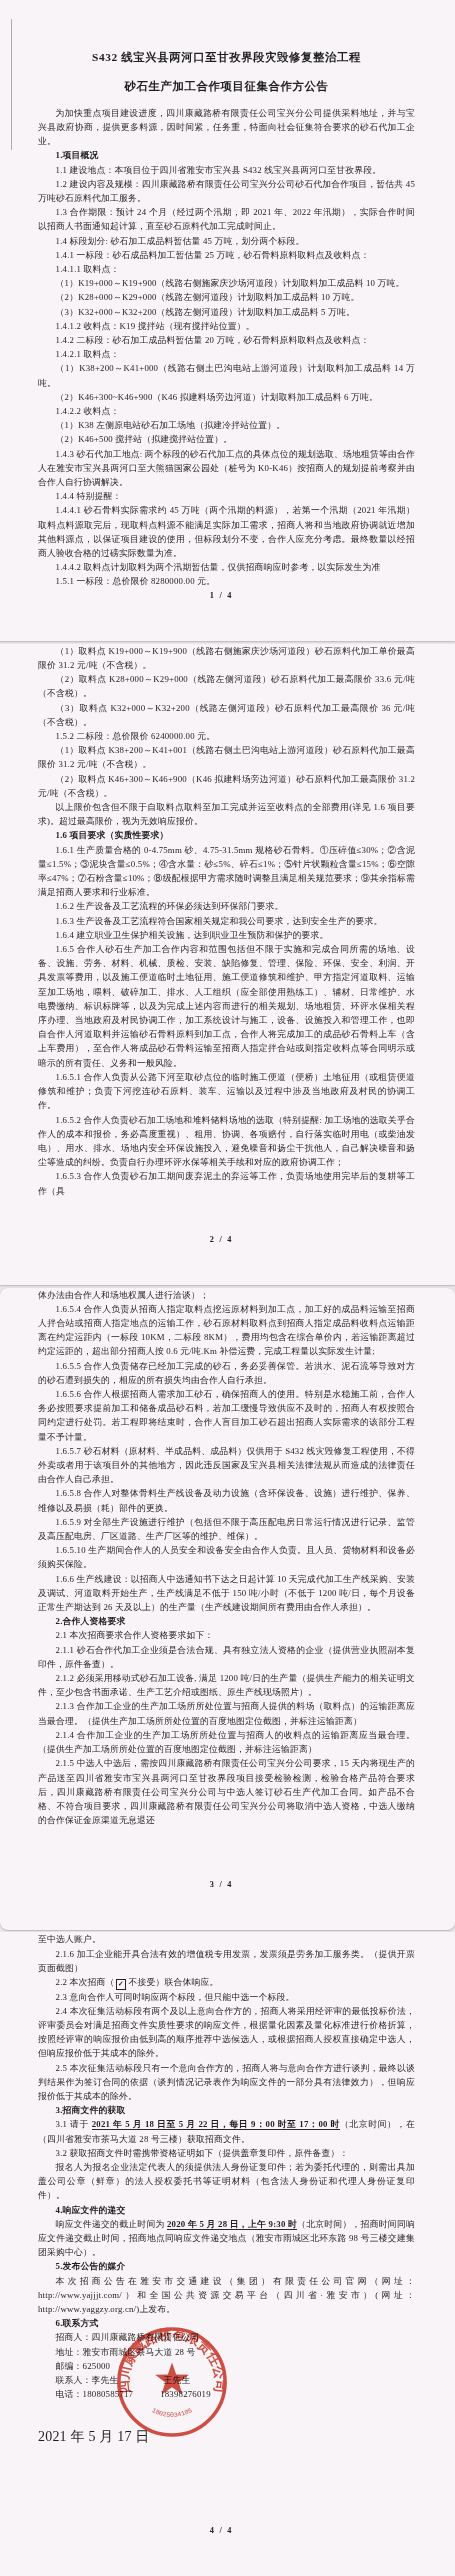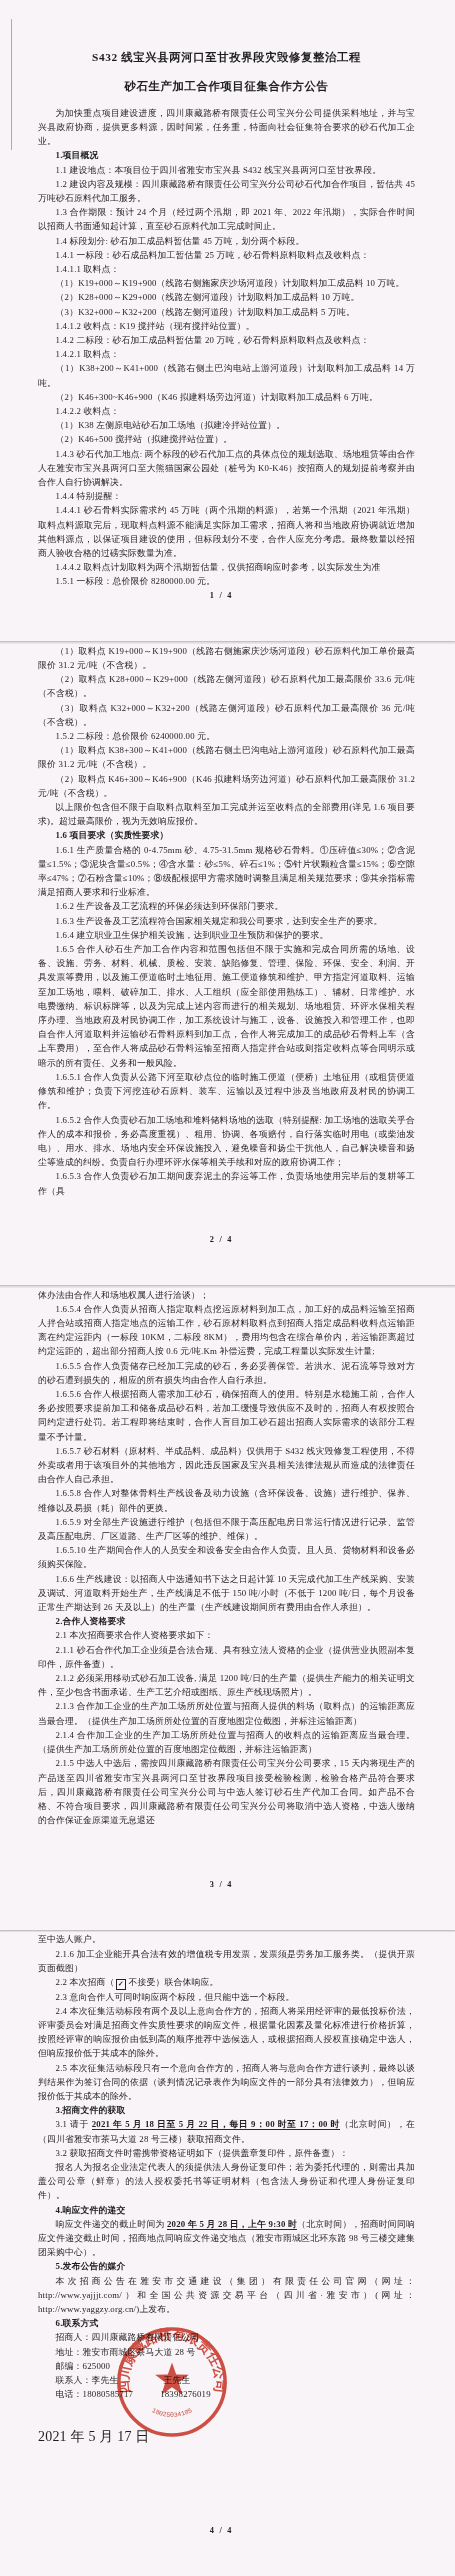--- a/index.html
+++ b/index.html
@@ -15,21 +15,21 @@
     position:relative;
     width:455px;
     background:#f8f4f7;
     box-shadow:0 0.6px 1.1px rgba(60,50,60,0.25);
     margin-bottom:2.8px;
     overflow:hidden;
   }
   .page:last-child{margin-bottom:0;}
   #p1{height:641px;}
   #p2{height:641px;}
-  #p3{height:642px;}
+  #p3{height:642px;border-radius:8px;}
   #p4{height:644px;}
   .content{
     position:absolute;
     left:38px; right:40px; top:0;
   }
   #p1 .content{padding-top:43px;}
   #p2 .content,#p3 .content,#p4 .content{}
   .para{
     font-size:8.8px;
     line-height:14.2px;
@@ -134,21 +134,21 @@
       </div>
     <div class="pagenum">1 / 4</div>
   </div>
 
   <div class="page" id="p2">
     <div class="content">
         <div class="para p"><span>（1）取料点 K19+000～K19+900（线路右侧施家庆沙场河道段）砂石原料代加工单价最高限价 31.2 元/吨（不含税）。</span></div>
         <div class="para p"><span>（2）取料点 K28+000～K29+000（线路左侧河道段）砂石原料代加工最高限价 33.6 元/吨（不含税）。</span></div>
         <div class="para p"><span>（3）取料点 K32+000～K32+200（线路左侧河道段）砂石原料代加工最高限价 36 元/吨（不含税）。</span></div>
         <div class="para p"><span>1.5.2 二标段：总价限价 6240000.00 元。</span></div>
-        <div class="para p"><span>（1）取料点 K38+300～K41+000（线路右侧土巴沟电站上游河道段）砂石原料代加工最高限价 31.2 元/吨（不含税）。</span></div>
+        <div class="para p"><span>（1）取料点 K38+200～K41+001（线路右侧土巴沟电站上游河道段）砂石原料代加工最高限价 31.2 元/吨（不含税）。</span></div>
         <div class="para p"><span>（2）取料点 K46+300～K46+900（K46 拟建料场旁边河道）砂石原料代加工最高限价 31.2 元/吨（不含税）。</span></div>
         <div class="para p"><span>以上限价包含但不限于自取料点取料至加工完成并运至收料点的全部费用(详见 1.6 项目要求)。超过最高限价，视为无效响应报价。</span></div>
         <div class="para h"><span>1.6 项目要求（实质性要求）</span></div>
         <div class="para p"><span>1.6.1 生产质量合格的 0-4.75mm 砂、4.75-31.5mm 规格砂石骨料。①压碎值≤30%；②含泥量≤1.5%；③泥块含量≤0.5%；④含水量：砂≤5%、碎石≤1%；⑤针片状颗粒含量≤15%；⑥空隙率≤47%；⑦石粉含量≤10%；⑧级配根据甲方需求随时调整且满足相关规范要求；⑨其余指标需满足招商人要求和行业标准。</span></div>
         <div class="para p"><span>1.6.2 生产设备及工艺流程的环保必须达到环保部门要求。</span></div>
         <div class="para p"><span>1.6.3 生产设备及工艺流程符合国家相关规定和我公司要求，达到安全生产的要求。</span></div>
         <div class="para p"><span>1.6.4 建立职业卫生保护相关设施，达到职业卫生预防和保护的要求。</span></div>
         <div class="para p"><span>1.6.5 合作人砂石生产加工合作内容和范围包括但不限于实施和完成合同所需的场地、设备、设施、劳务、材料、机械、质检、安装、缺陷修复、管理、保险、环保、安全、利润、开具发票等费用，以及施工便道临时土地征用、施工便道修筑和维护、甲方指定河道取料、运输至加工场地，喂料、破碎加工、排水、人工组织（应全部使用熟练工）、辅材、日常维护、水电费缴纳、标识标牌等，以及为完成上述内容而进行的相关规划、场地租赁、环评水保相关程序办理、当地政府及村民协调工作，加工系统设计与施工，设备、设施投入和管理工作，也即自合作人河道取料并运输砂石骨料原料到加工点，合作人将完成加工的成品砂石骨料上车（含上车费用），至合作人将成品砂石骨料运输至招商人指定拌合站或则指定收料点等合同明示或暗示的所有责任、义务和一般风险。</span></div>
         <div class="para p"><span>1.6.5.1 合作人负责从公路下河至取砂点位的临时施工便道（便桥）土地征用（或租赁便道修筑和维护；负责下河挖连砂石原料、装车、运输以及过程中涉及当地政府及村民的协调工作。</span></div>
         <div class="para p"><span>1.6.5.2 合作人负责砂石加工场地和堆料储料场地的选取（特别提醒: 加工场地的选取关乎合作人的成本和报价，务必高度重视）、租用、协调、各项赔付，自行落实临时用电（或柴油发电）、用水、排水、场地内安全环保设施投入，避免噪音和扬尘干扰他人，自己解决噪音和扬尘等造成的纠纷。负责自行办理环评水保等相关手续和对应的政府协调工作；</span></div>

